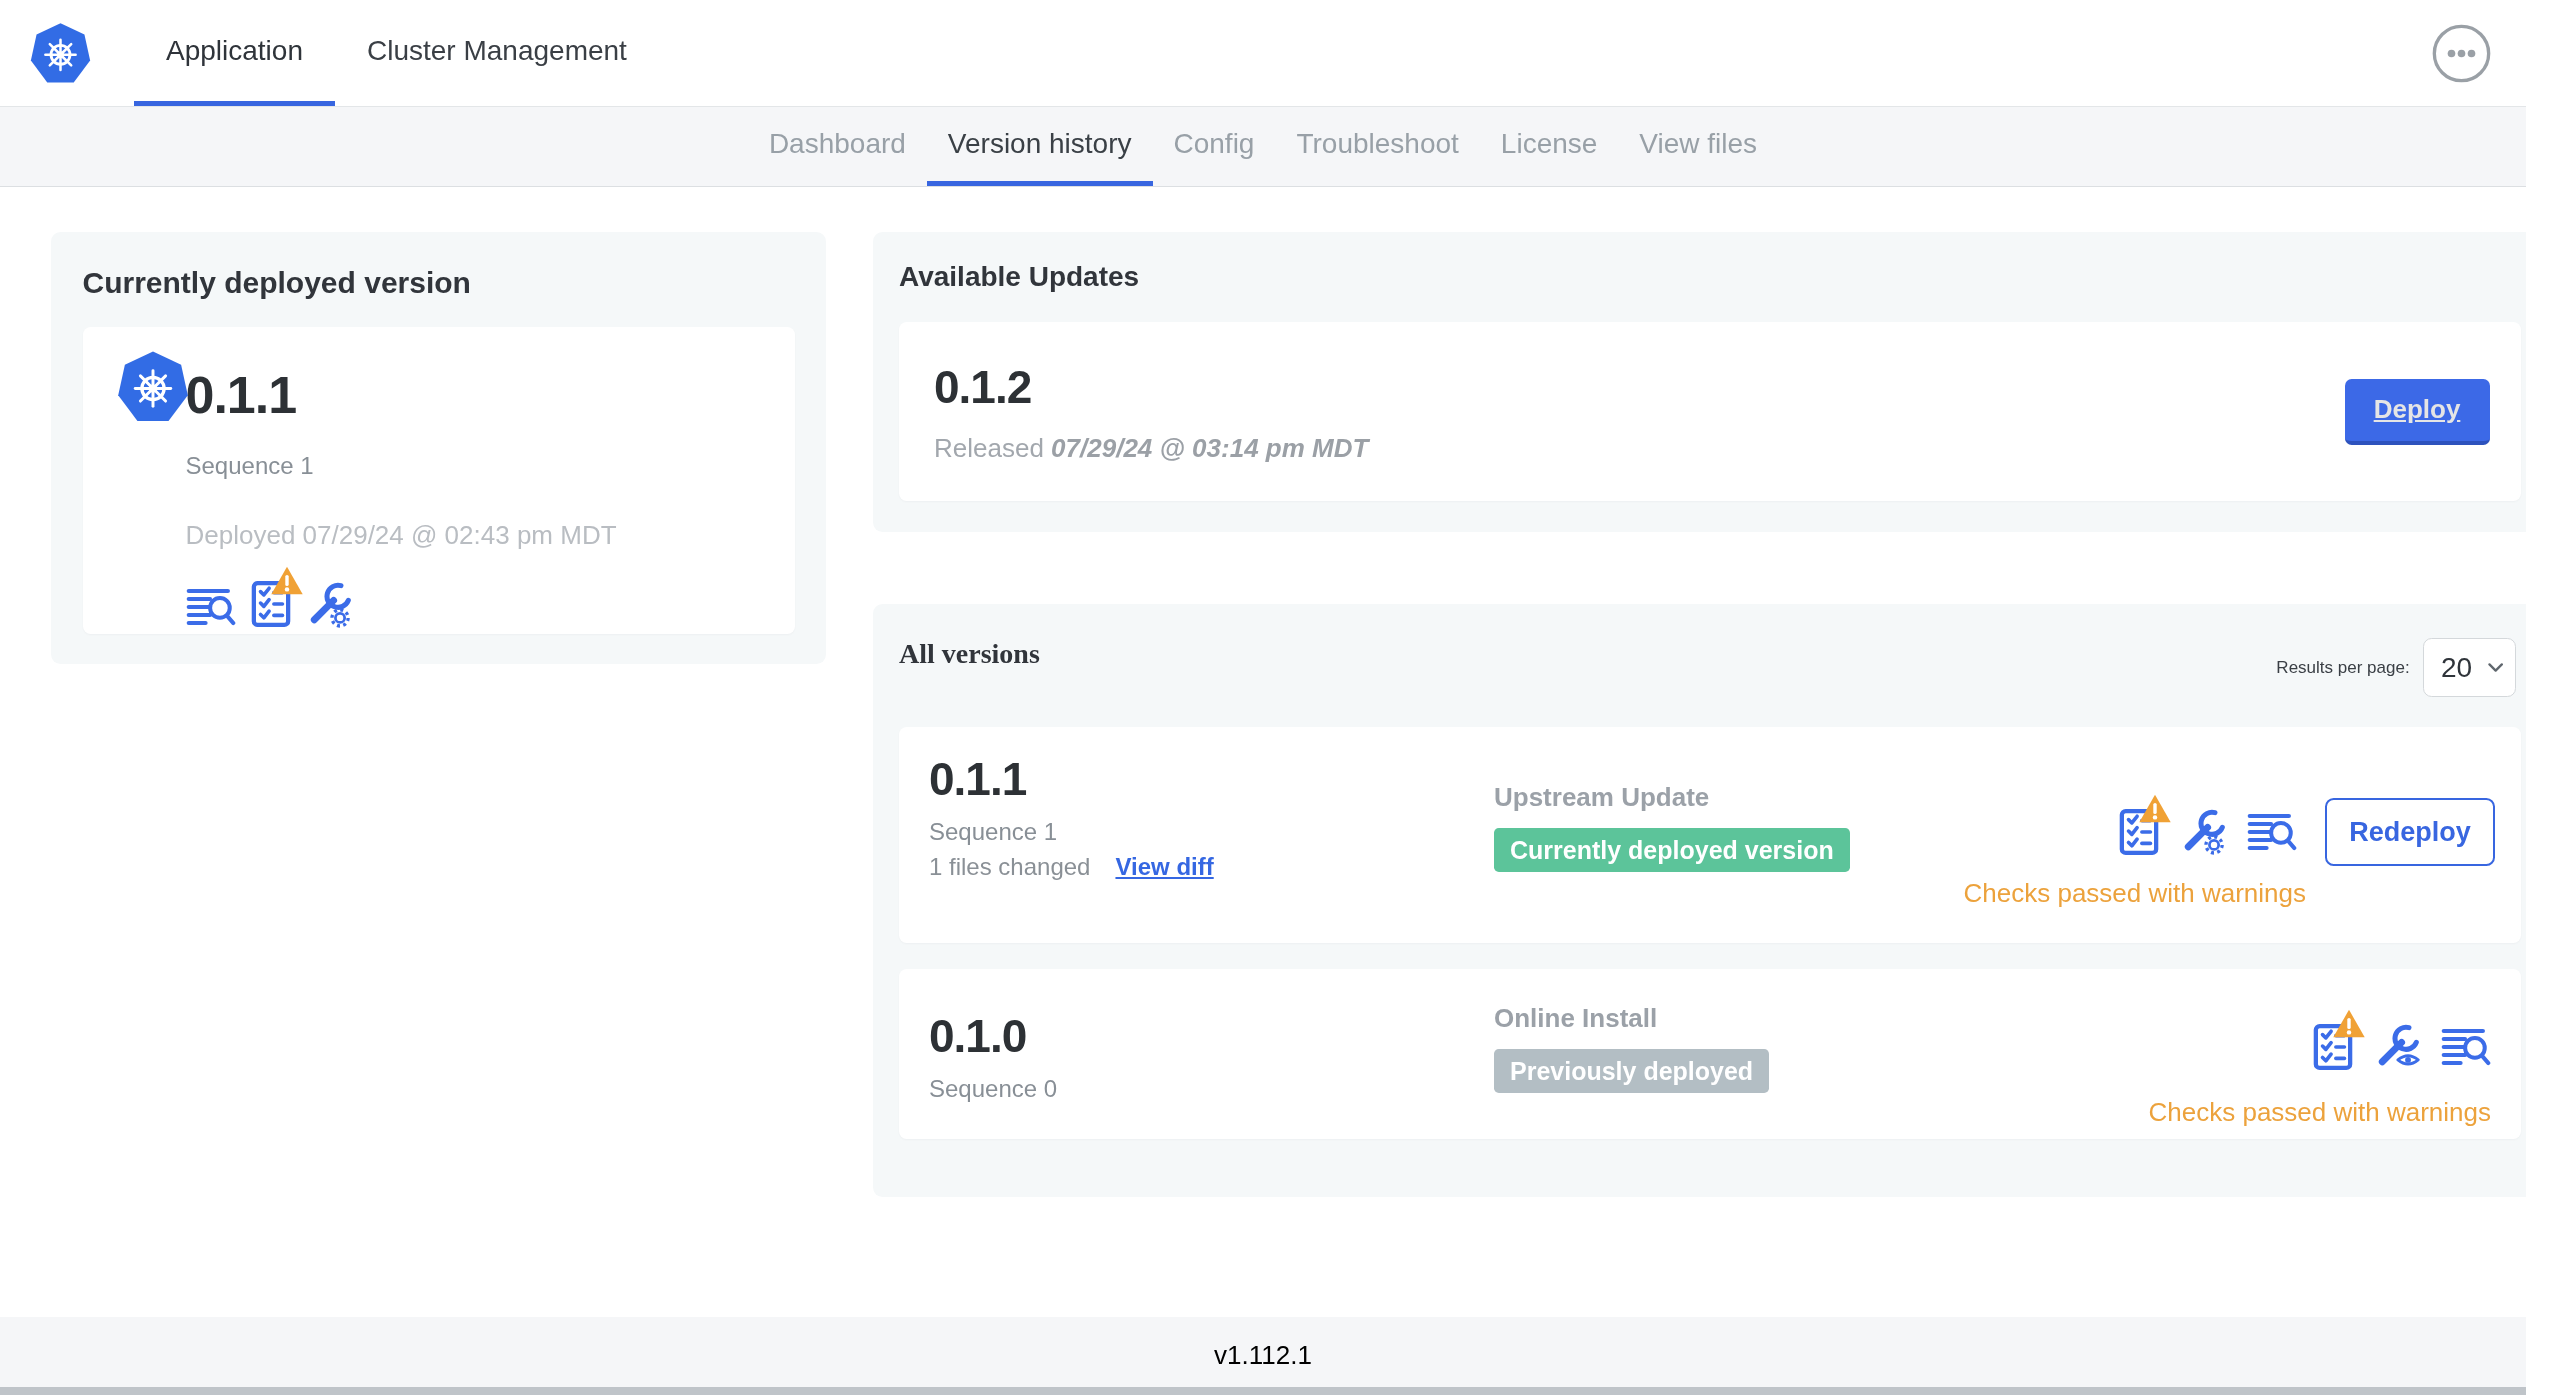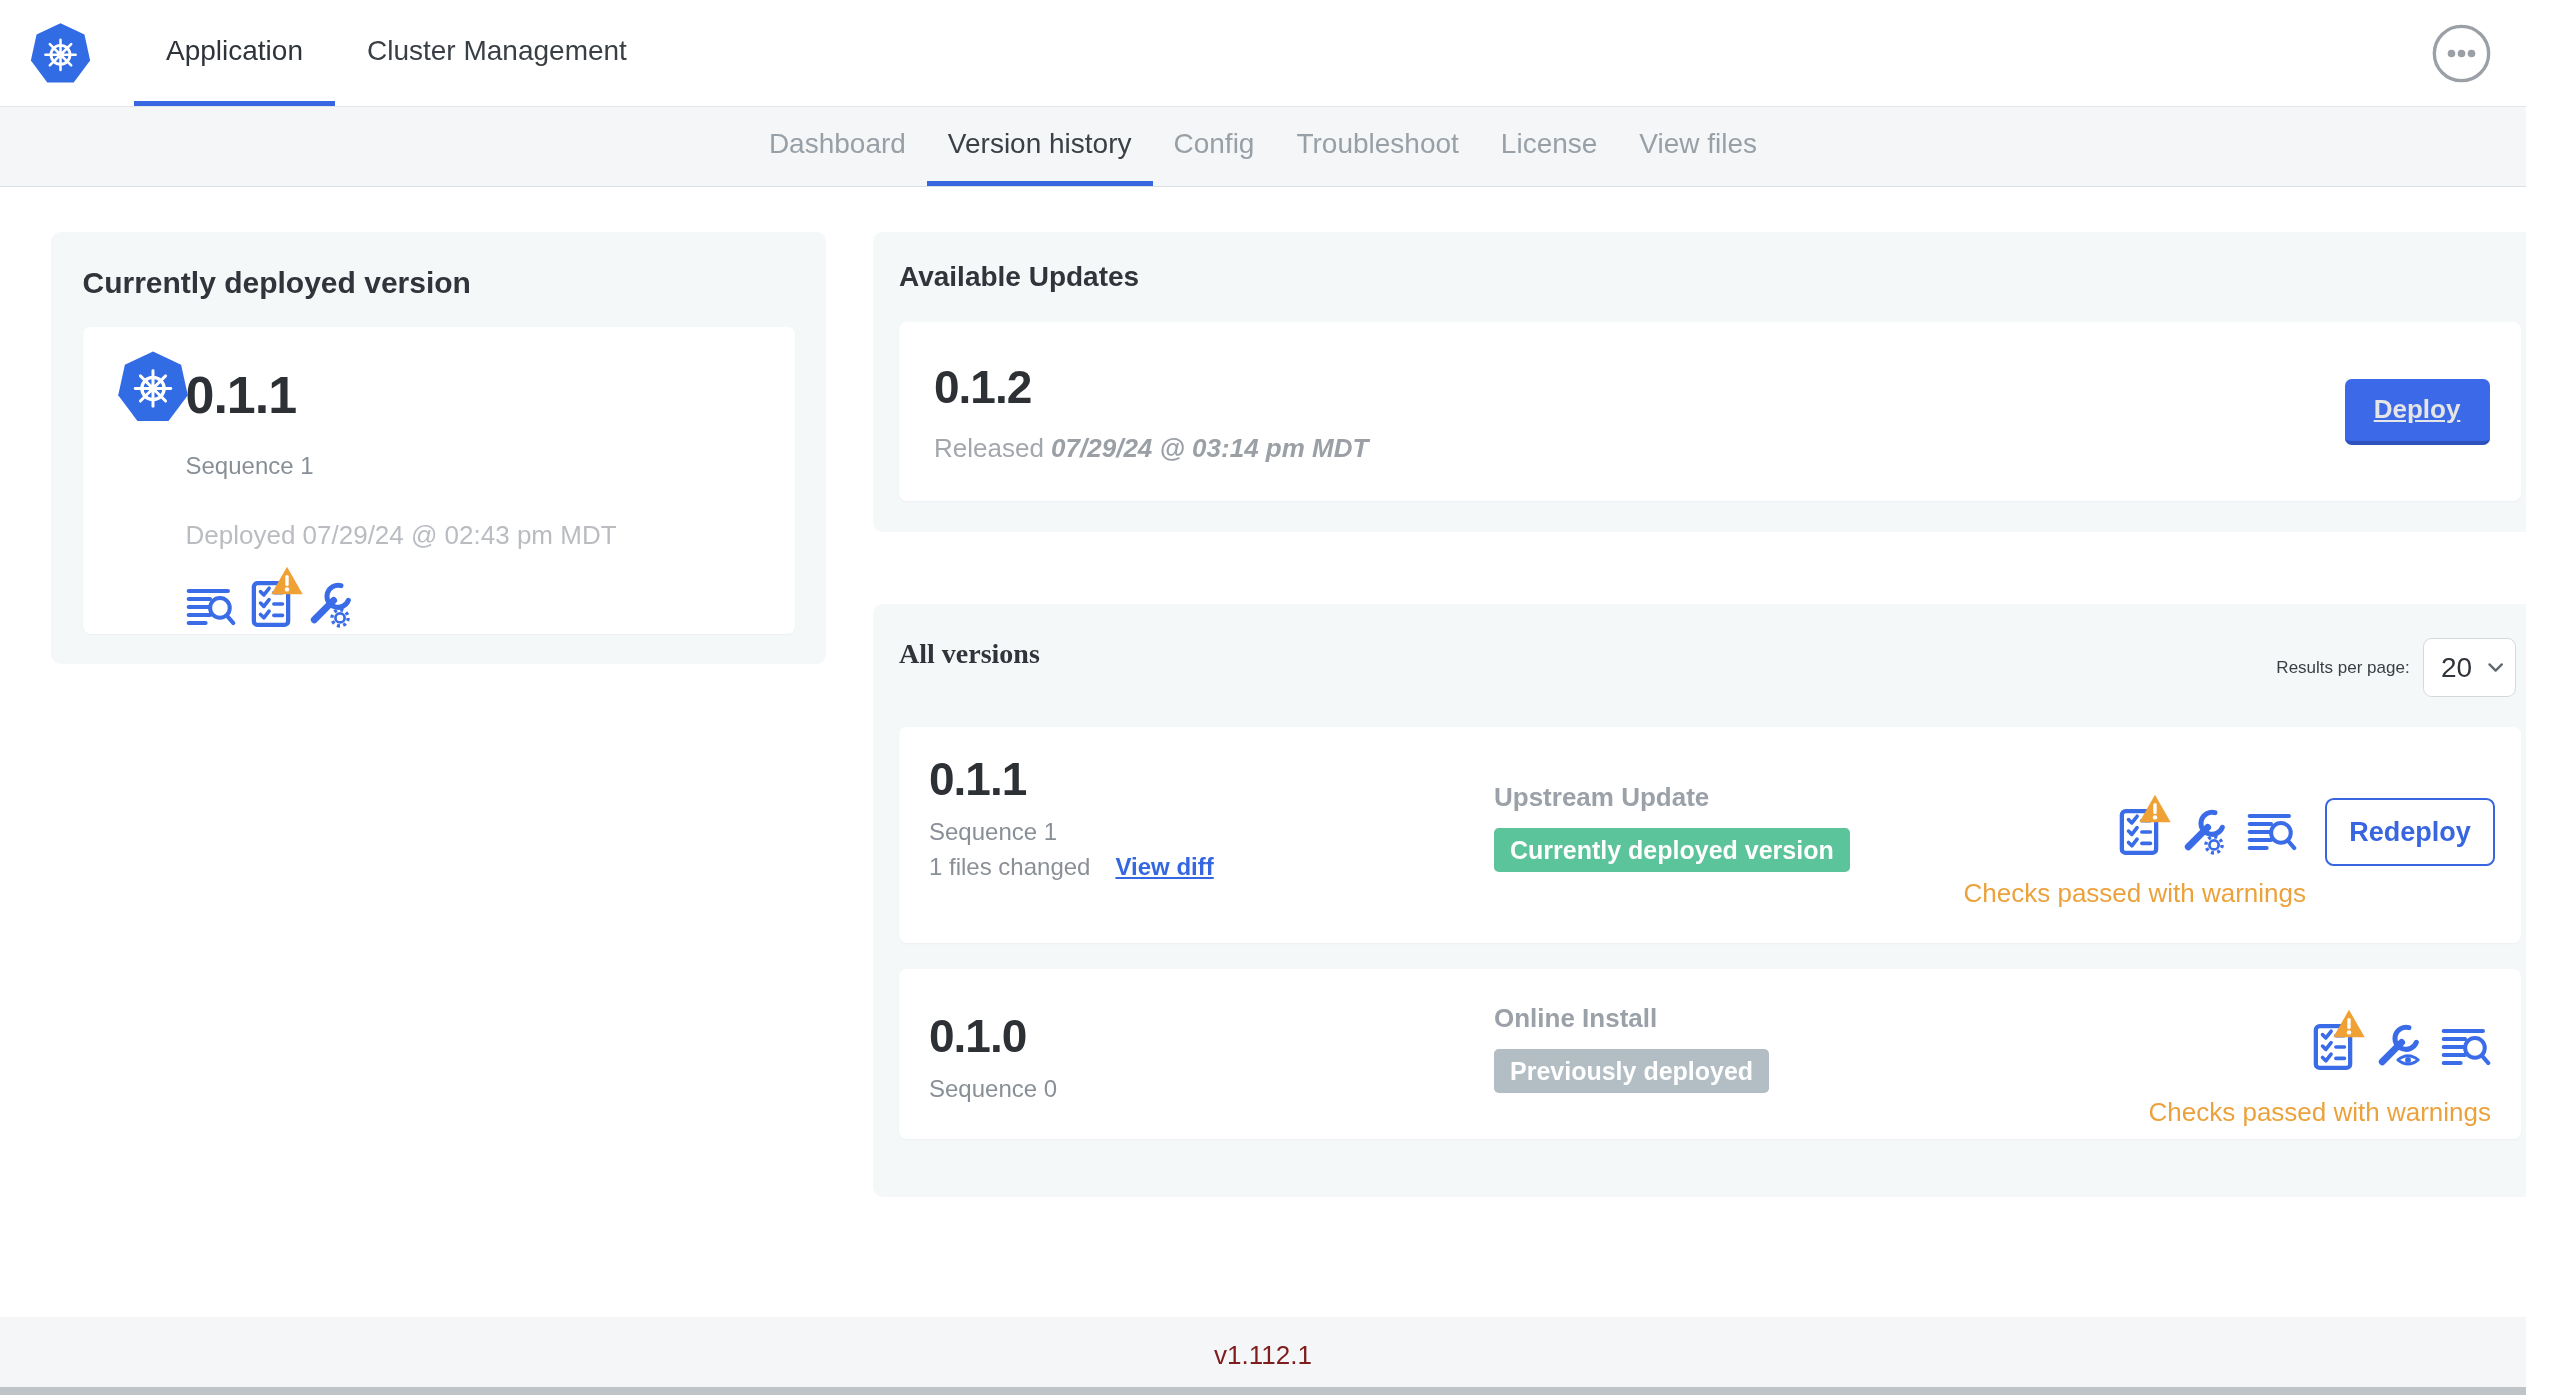--- a/index.html
+++ b/index.html
@@ -110,21 +110,21 @@
     color:#3866e0; font-family:inherit; font-size: 27px; font-weight: 700; cursor:pointer; margin-left: 7px;
   }
   .checks-status { position:absolute; font-size: 26px; font-weight: 500; color:#eca23c; cursor:pointer; }
   .row-1 .checks-status { top: 151px; right: 215px; }
   .row-2 .checks-status { top: 128px; right: 30px; }
 
   
   .footer {
     position:relative; height: 78px; background: #f5f6f8; text-align:center;
   }
-  .footer-version { display:inline-block; margin-top: 23px; font-size: 26px; color:#7f1d1d; }
+  .footer-version { display:inline-block; margin-top: 23px; font-size: 26px; color:#000000; }
   .screen-edge { position:absolute; bottom: 0; left: 0; right: 0; height: 7.6px; background:#bfc4c9; }
 </style>
 </head>
 <body>
 
 <svg width="0" height="0" style="position:absolute">
   <defs>
     <g id="def-k8s-logo">
       <polygon points="50,2 88,20 97,61 71,96 29,96 3,61 12,20" fill="#326ce5"></polygon>
       <g stroke="#ffffff" stroke-width="4" stroke-linecap="round">

